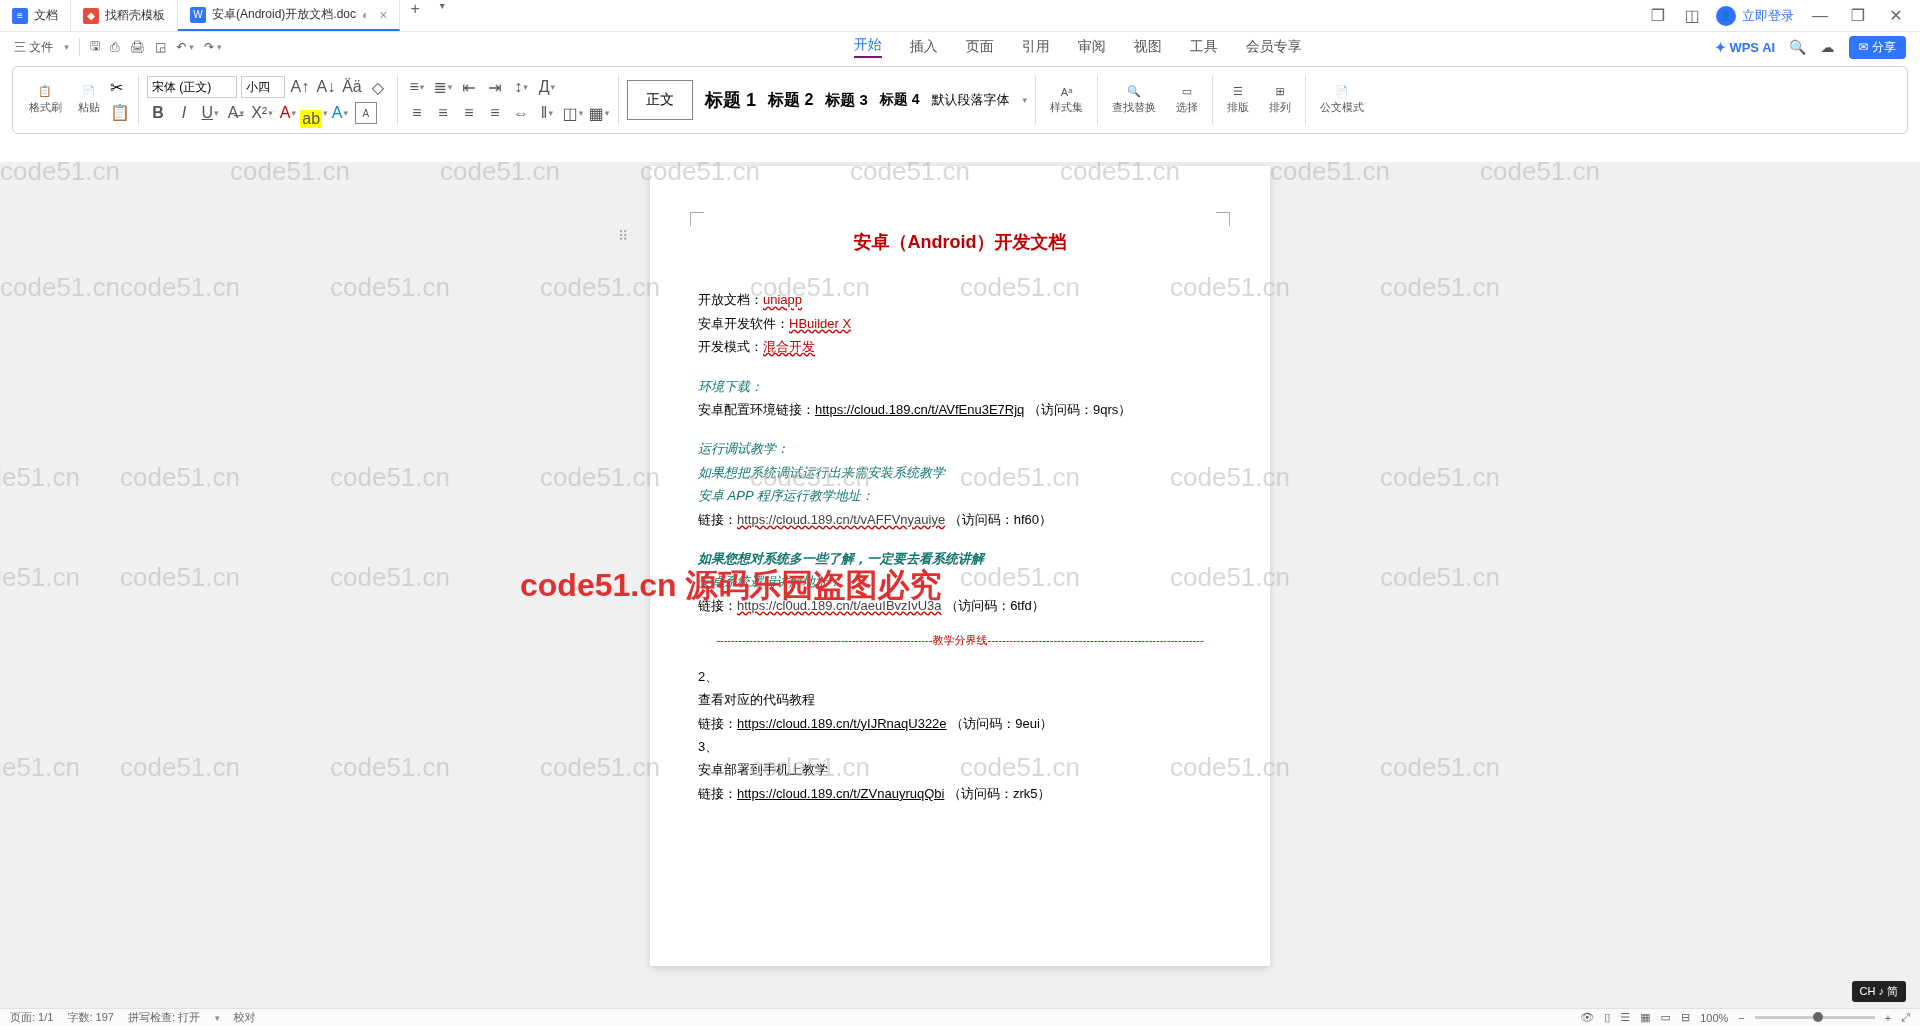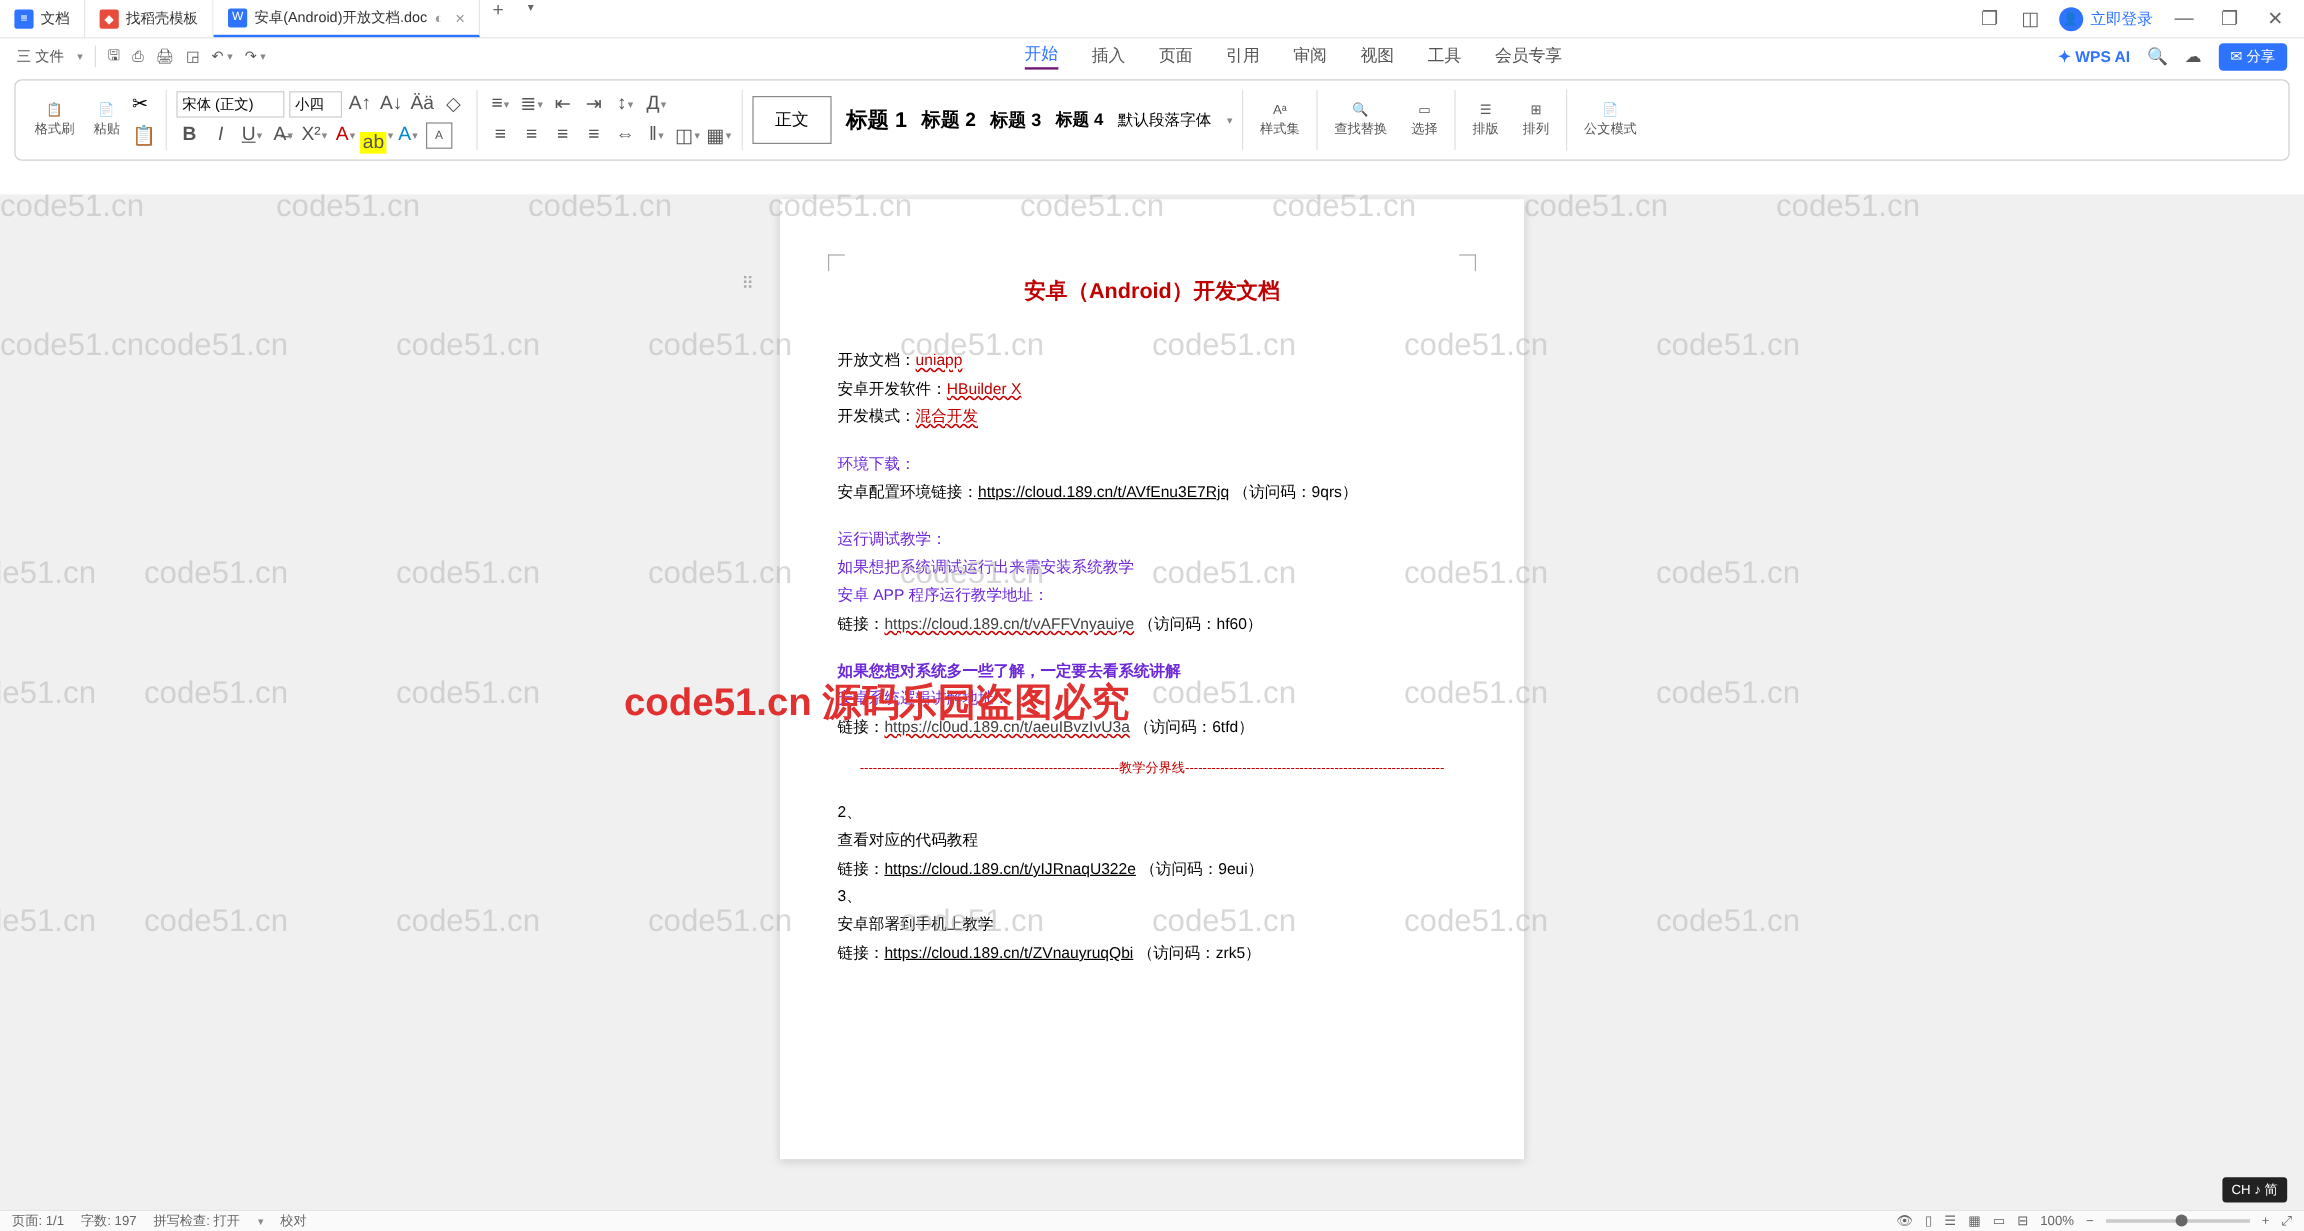--- a/index.html
+++ b/index.html
@@ -42,21 +42,21 @@
 .style-item { border: 1px solid #ccc; padding: 6px 12px; font-size: 14px; cursor: pointer; }
 .style-item.normal { border: 1px solid #888; padding: 10px 18px; }
 .dd { font-size: 9px; color: #888; margin-left: 1px; }
 
 .canvas-wrap { position: absolute; top: 162px; left: 0; right: 0; bottom: 18px; background: #f0f0f0; overflow: hidden; }
 .page { width: 620px; background: #fff; margin: 4px auto; min-height: 800px; padding: 60px 48px 40px 48px; box-shadow: 0 2px 8px rgba(0,0,0,0.15); position: relative; font-size: 13px; line-height: 1.8; color: #000; }
 .page-corner { position: absolute; width: 14px; height: 14px; }
 .page-corner.tl { top: 46px; left: 40px; border-left: 1px solid #aaa; border-top: 1px solid #aaa; }
 .page-corner.tr { top: 46px; right: 40px; border-right: 1px solid #aaa; border-top: 1px solid #aaa; }
 .doc-title { text-align: center; font-weight: bold; color: #c00000; font-size: 18px; margin-bottom: 30px; }
-.red-label { color: #6d28d9; }
+.red-label { color: #0f766e; font-style: italic; }
 .underline-link { color: #404040; text-decoration: underline; text-decoration-style: wavy; text-decoration-color: #c00; }
 .red-underline { color: #c00000; text-decoration: underline; text-decoration-style: wavy; text-decoration-color: #c00; }
 .plain-underline { color: #000; text-decoration: underline; }
 .section { margin-top: 16px; }
 .divider-line { color: #c00000; text-align: center; margin: 14px 0; font-size: 11px; }
 .drag-handle { position: absolute; left: -32px; top: 58px; color: #aaa; font-size: 14px; }
 
 .watermark { position: absolute; top: 0; left: 0; width: 100%; height: 100%; pointer-events: none; z-index: 5; }
 .wm-txt { position: absolute; color: #b8b8b8; font-size: 26px; opacity: 0.55; font-family: Arial; }
 .wm-big { position: absolute; color: #e03030; font-size: 32px; font-weight: bold; left: 520px; top: 402px; white-space: nowrap; }

